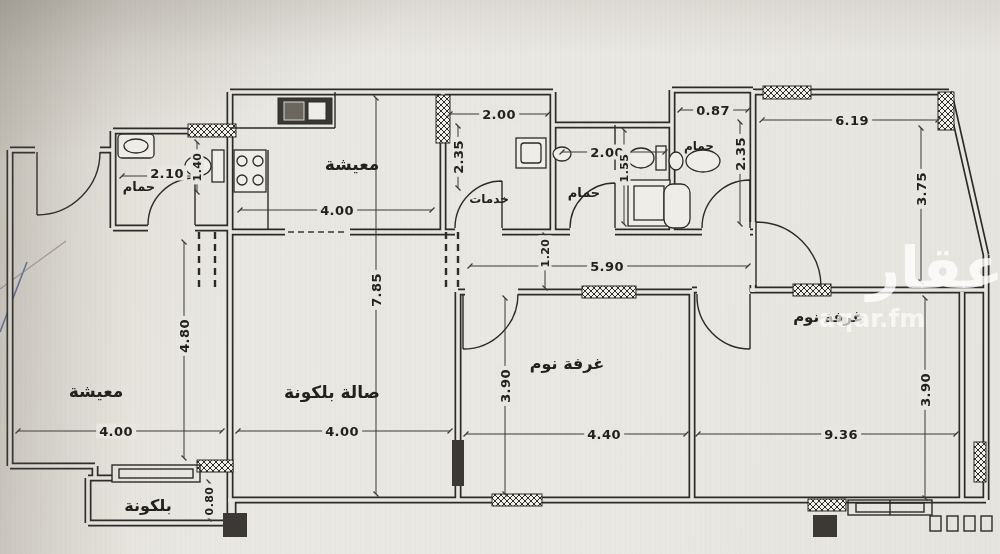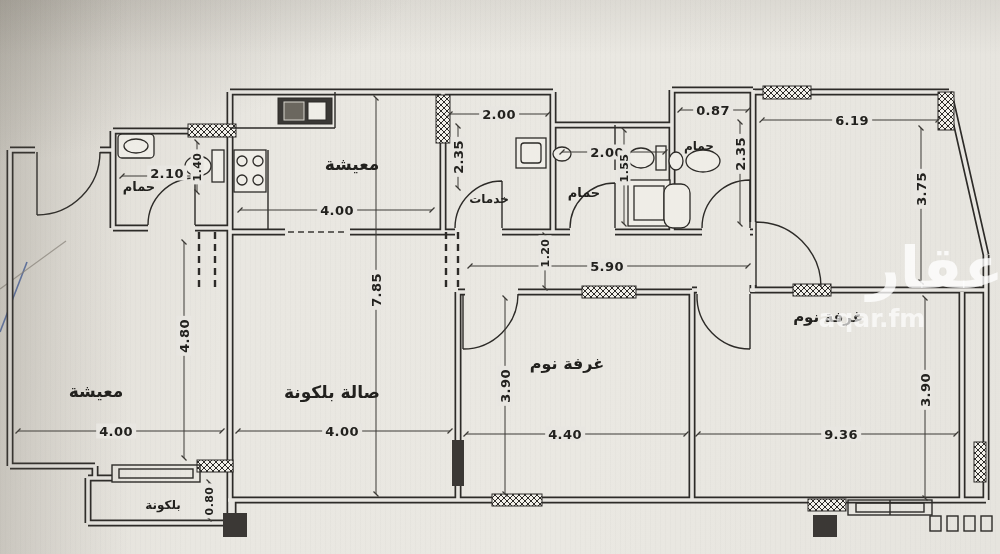--- a/index.html
+++ b/index.html
@@ -188,40 +188,40 @@
 
   <span class="lbl ar" style="left:96px;top:391px;font-size:17px">معيشة</span>
   <span class="lbl ar" style="left:332px;top:392px;font-size:17px">صالة بلكونة</span>
   <span class="lbl ar" style="left:352px;top:164px;font-size:17px">معيشة</span>
   <span class="lbl ar" style="left:489px;top:199px;font-size:12px">خدمات</span>
   <span class="lbl ar" style="left:139px;top:186px;font-size:13px">حمام</span>
   <span class="lbl ar" style="left:584px;top:192px;font-size:13px">حمام</span>
   <span class="lbl ar" style="left:699px;top:146px;font-size:12px">حمام</span>
   <span class="lbl ar" style="left:567px;top:363px;font-size:16px">غرفة نوم</span>
   <span class="lbl ar" style="left:828px;top:317px;font-size:15px">غرفة نوم</span>
-  <span class="lbl ar" style="left:163px;top:505px;font-size:12px">بلكونة</span>
+  <span class="lbl ar" style="left:148px;top:505px;font-size:16px">بلكونة</span>
 
   <span class="lbl dim" style="left:167px;top:173px">2.10</span>
   <span class="lbl dim v" style="left:197px;top:167px;font-size:11px">1.40</span>
   <span class="lbl dim" style="left:337px;top:210px">4.00</span>
   <span class="lbl dim" style="left:499px;top:114px">2.00</span>
   <span class="lbl dim v" style="left:458px;top:157px">2.35</span>
   <span class="lbl dim" style="left:607px;top:152px">2.00</span>
   <span class="lbl dim v" style="left:624px;top:168px;font-size:11px">1.55</span>
   <span class="lbl dim" style="left:713px;top:110px">0.87</span>
   <span class="lbl dim v" style="left:740px;top:154px">2.35</span>
   <span class="lbl dim" style="left:852px;top:120px">6.19</span>
   <span class="lbl dim v" style="left:921px;top:189px">3.75</span>
   <span class="lbl dim v" style="left:545px;top:253px;font-size:11px">1.20</span>
   <span class="lbl dim" style="left:607px;top:266px">5.90</span>
   <span class="lbl dim" style="left:116px;top:431px">4.00</span>
   <span class="lbl dim v" style="left:184px;top:336px">4.80</span>
   <span class="lbl dim" style="left:342px;top:431px">4.00</span>
   <span class="lbl dim v" style="left:376px;top:290px">7.85</span>
-  <span class="lbl dim" style="left:565px;top:434px">4.40</span>
+  <span class="lbl dim" style="left:604px;top:434px">4.40</span>
   <span class="lbl dim v" style="left:505px;top:386px">3.90</span>
   <span class="lbl dim" style="left:841px;top:434px">9.36</span>
   <span class="lbl dim v" style="left:925px;top:390px">3.90</span>
   <span class="lbl dim v" style="left:209px;top:501px;font-size:11px">0.80</span>
 
   <span class="wm" style="left:935px;top:268px;font-size:58px">عقار</span>
   <span class="wm" style="left:872px;top:318px;font-size:25px;color:rgba(255,255,255,0.66)">aqar.fm</span>
 
 </div>
 

